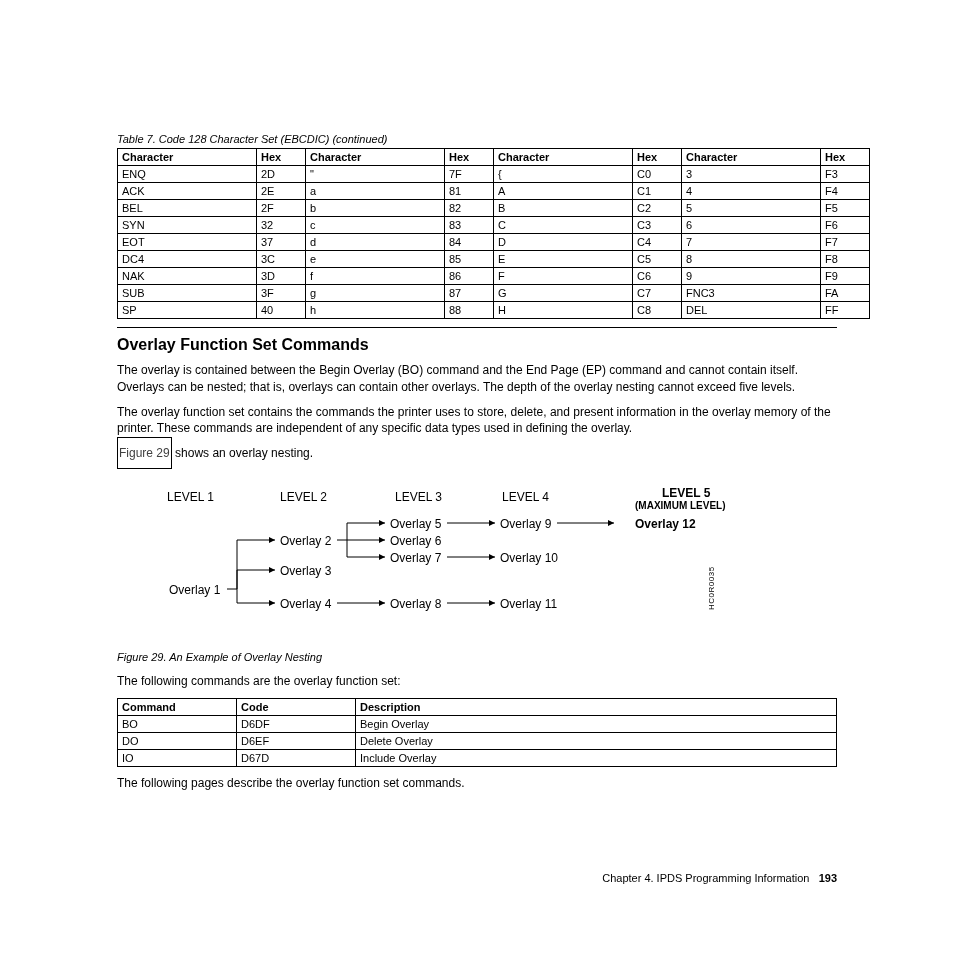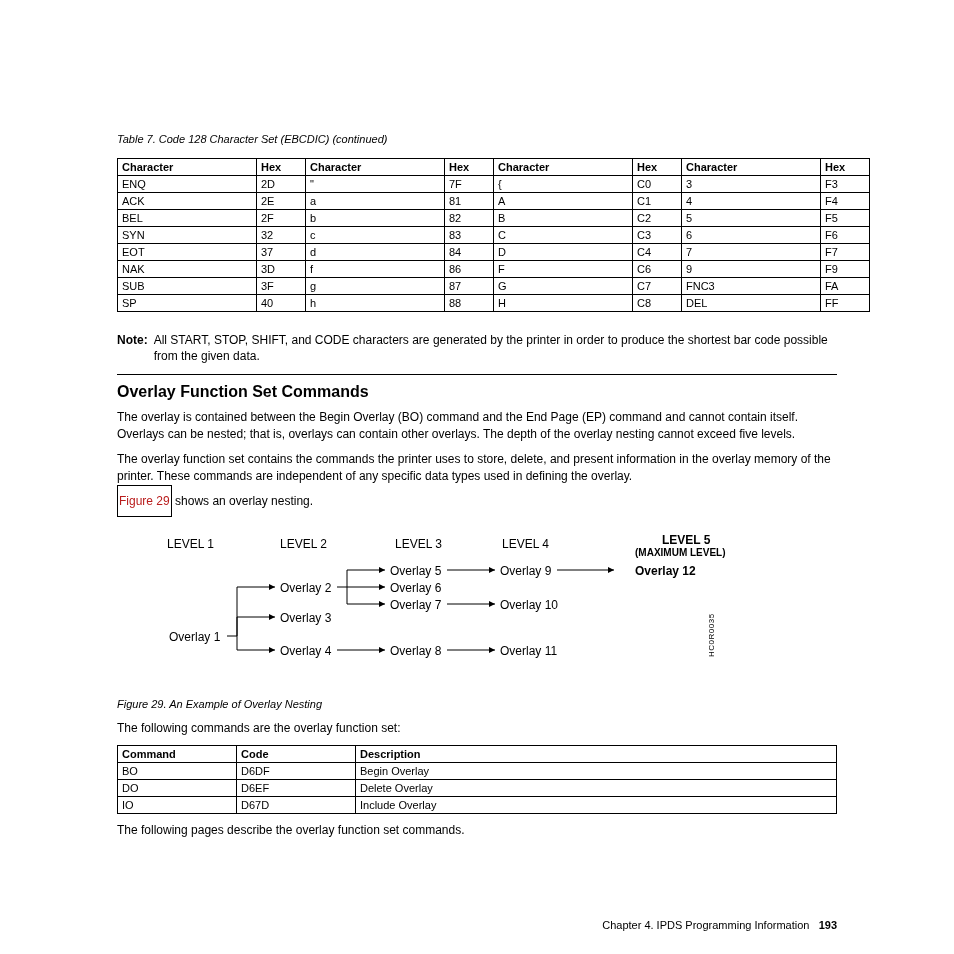--- a/index.html
+++ b/index.html
@@ -11,21 +11,21 @@
     color: #000;
   }
   .page {
     width: 720px;
     margin: 0 auto;
     padding: 133px 0 40px 0;
   }
   .table-caption {
     font-style: italic;
     font-size: 11px;
-    margin-bottom: 13px;
+    margin-bottom: 3px;
   }
   table {
     border-collapse: collapse;
     width: 100%;
     font-size: 11px;
     table-layout: fixed;
     border-radius: 12px;
   }
   td, th {
     border: 1px solid #000;
@@ -73,21 +73,21 @@
     font-size: 16px;
     margin: 8px 0 8px 0;
     font-weight: bold;
   }
   p.body {
     font-size: 12px;
     line-height: 1.4;
     margin: 8px 0;
   }
   a.figref {
-    color: #b91c1c;
+    color: #404040;
     text-decoration: none;
     border: 1px solid #000;
     padding: 8px 1px;
   }
   .diagram-block {
     margin: 18px 0 6px 30px;
     position: relative;
     width: 640px;
     height: 165px;
     font-size: 12px;
@@ -194,20 +194,30 @@
           <td>EOT</td>
           <td>37</td>
           <td>d</td>
           <td>84</td>
           <td>D</td>
           <td>C4</td>
           <td>7</td>
           <td>F7</td>
         </tr>
         <tr>
+          <td>DC4</td>
+          <td>3C</td>
+          <td>e</td>
+          <td>85</td>
+          <td>E</td>
+          <td>C5</td>
+          <td>8</td>
+          <td>F8</td>
+        </tr>
+        <tr>
           <td>NAK</td>
           <td>3D</td>
           <td>f</td>
           <td>86</td>
           <td>F</td>
           <td>C6</td>
           <td>9</td>
           <td>F9</td>
         </tr>
         <tr>
@@ -226,24 +236,20 @@
           <td>h</td>
           <td>88</td>
           <td>H</td>
           <td>C8</td>
           <td>DEL</td>
           <td>FF</td>
         </tr>
       </tbody>
   </table>
 
-  <div class="note-block">
-    <div class="note-label">Note:</div>
-    <div>All START, STOP, SHIFT, and CODE characters are generated by the printer in order to produce the shortest bar code possible from the given data.</div>
-  </div>
 
   <hr class="sect-rule">
 
   <h2 class="section-heading">Overlay Function Set Commands</h2>
 
   <p class="body">The overlay is contained between the Begin Overlay (BO) command and the End Page (EP) command and cannot contain itself. Overlays can be nested; that is, overlays can contain other overlays. The depth of the overlay nesting cannot exceed five levels.</p>
   <p class="body">The overlay function set contains the commands the printer uses to store, delete, and present information in the overlay memory of the printer. These commands are independent of any specific data types used in defining the overlay.</p>
   <p class="body">
     <a href="#" class="figref">Figure 29</a><span> shows an overlay nesting.</span>
   </p>

